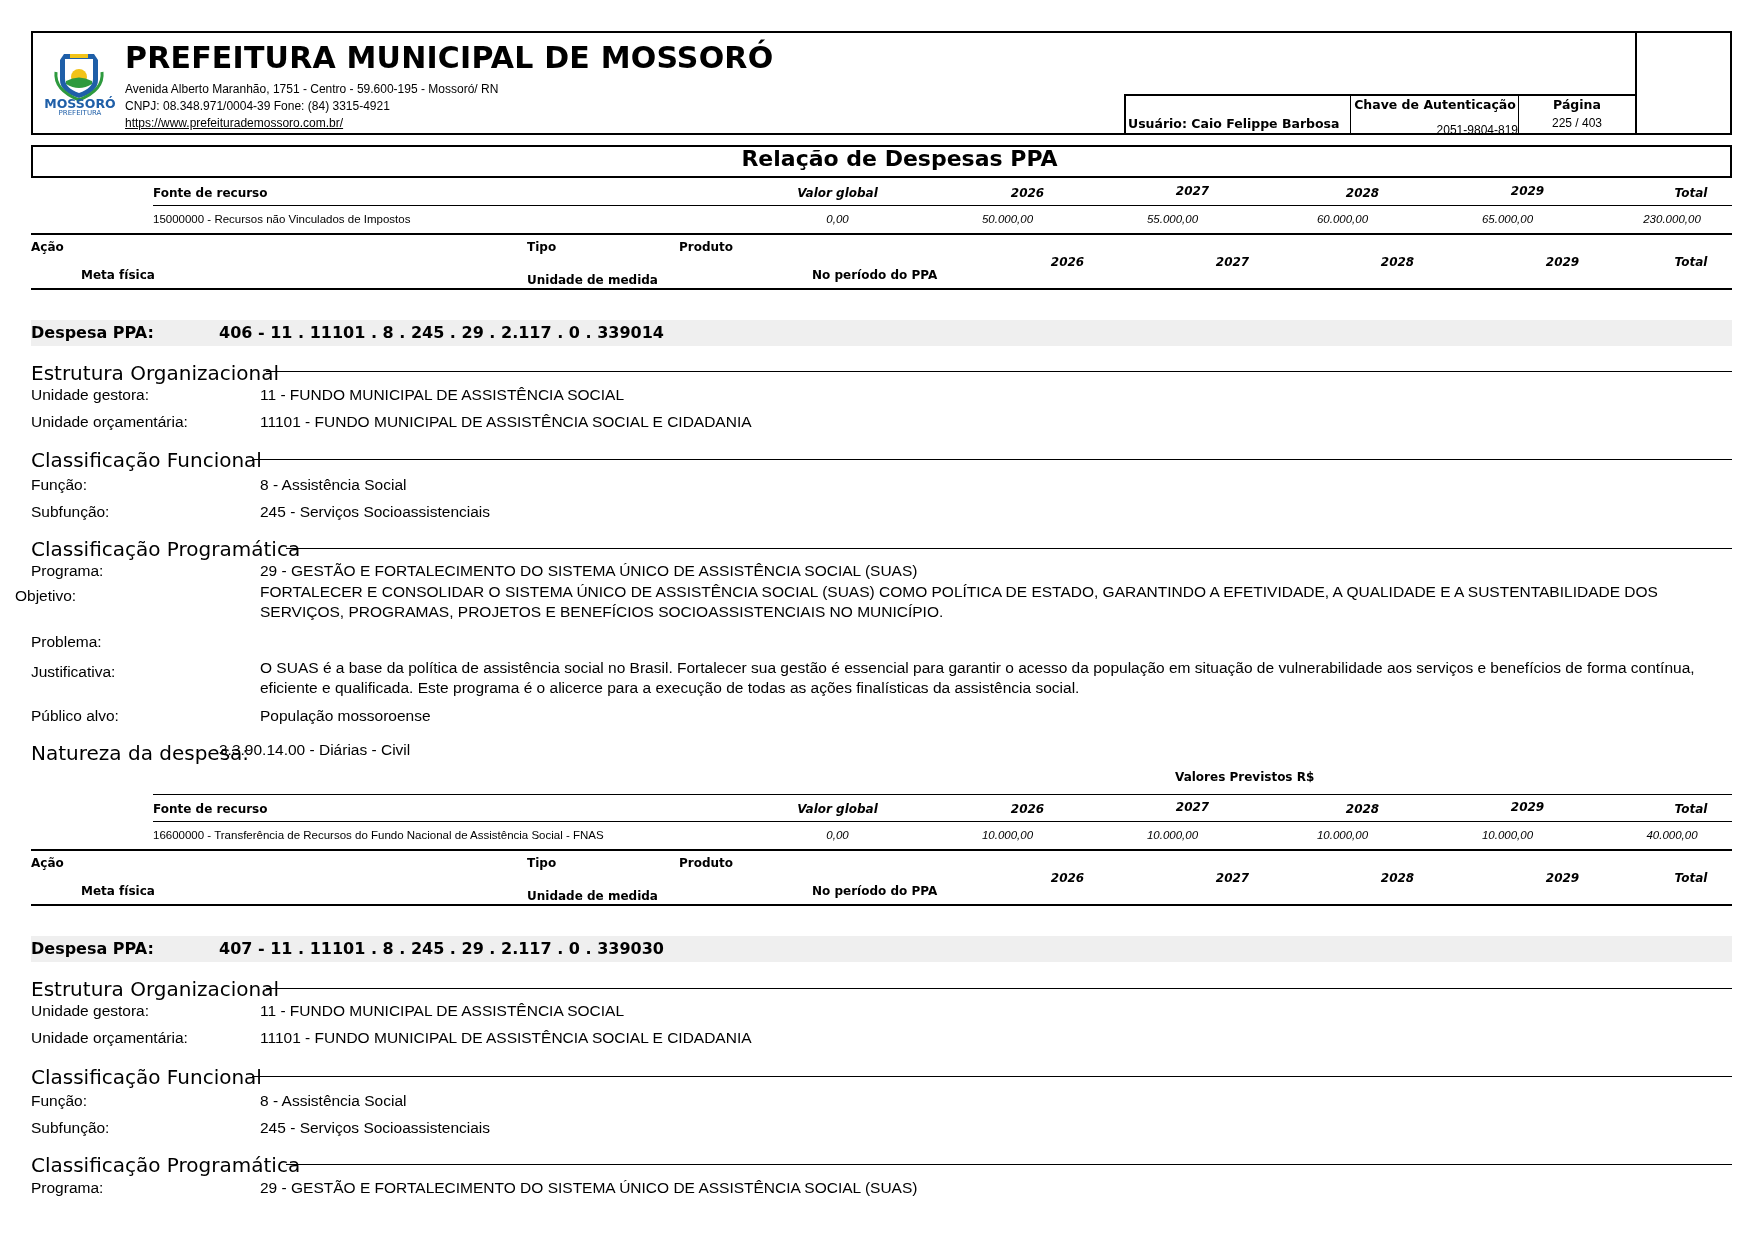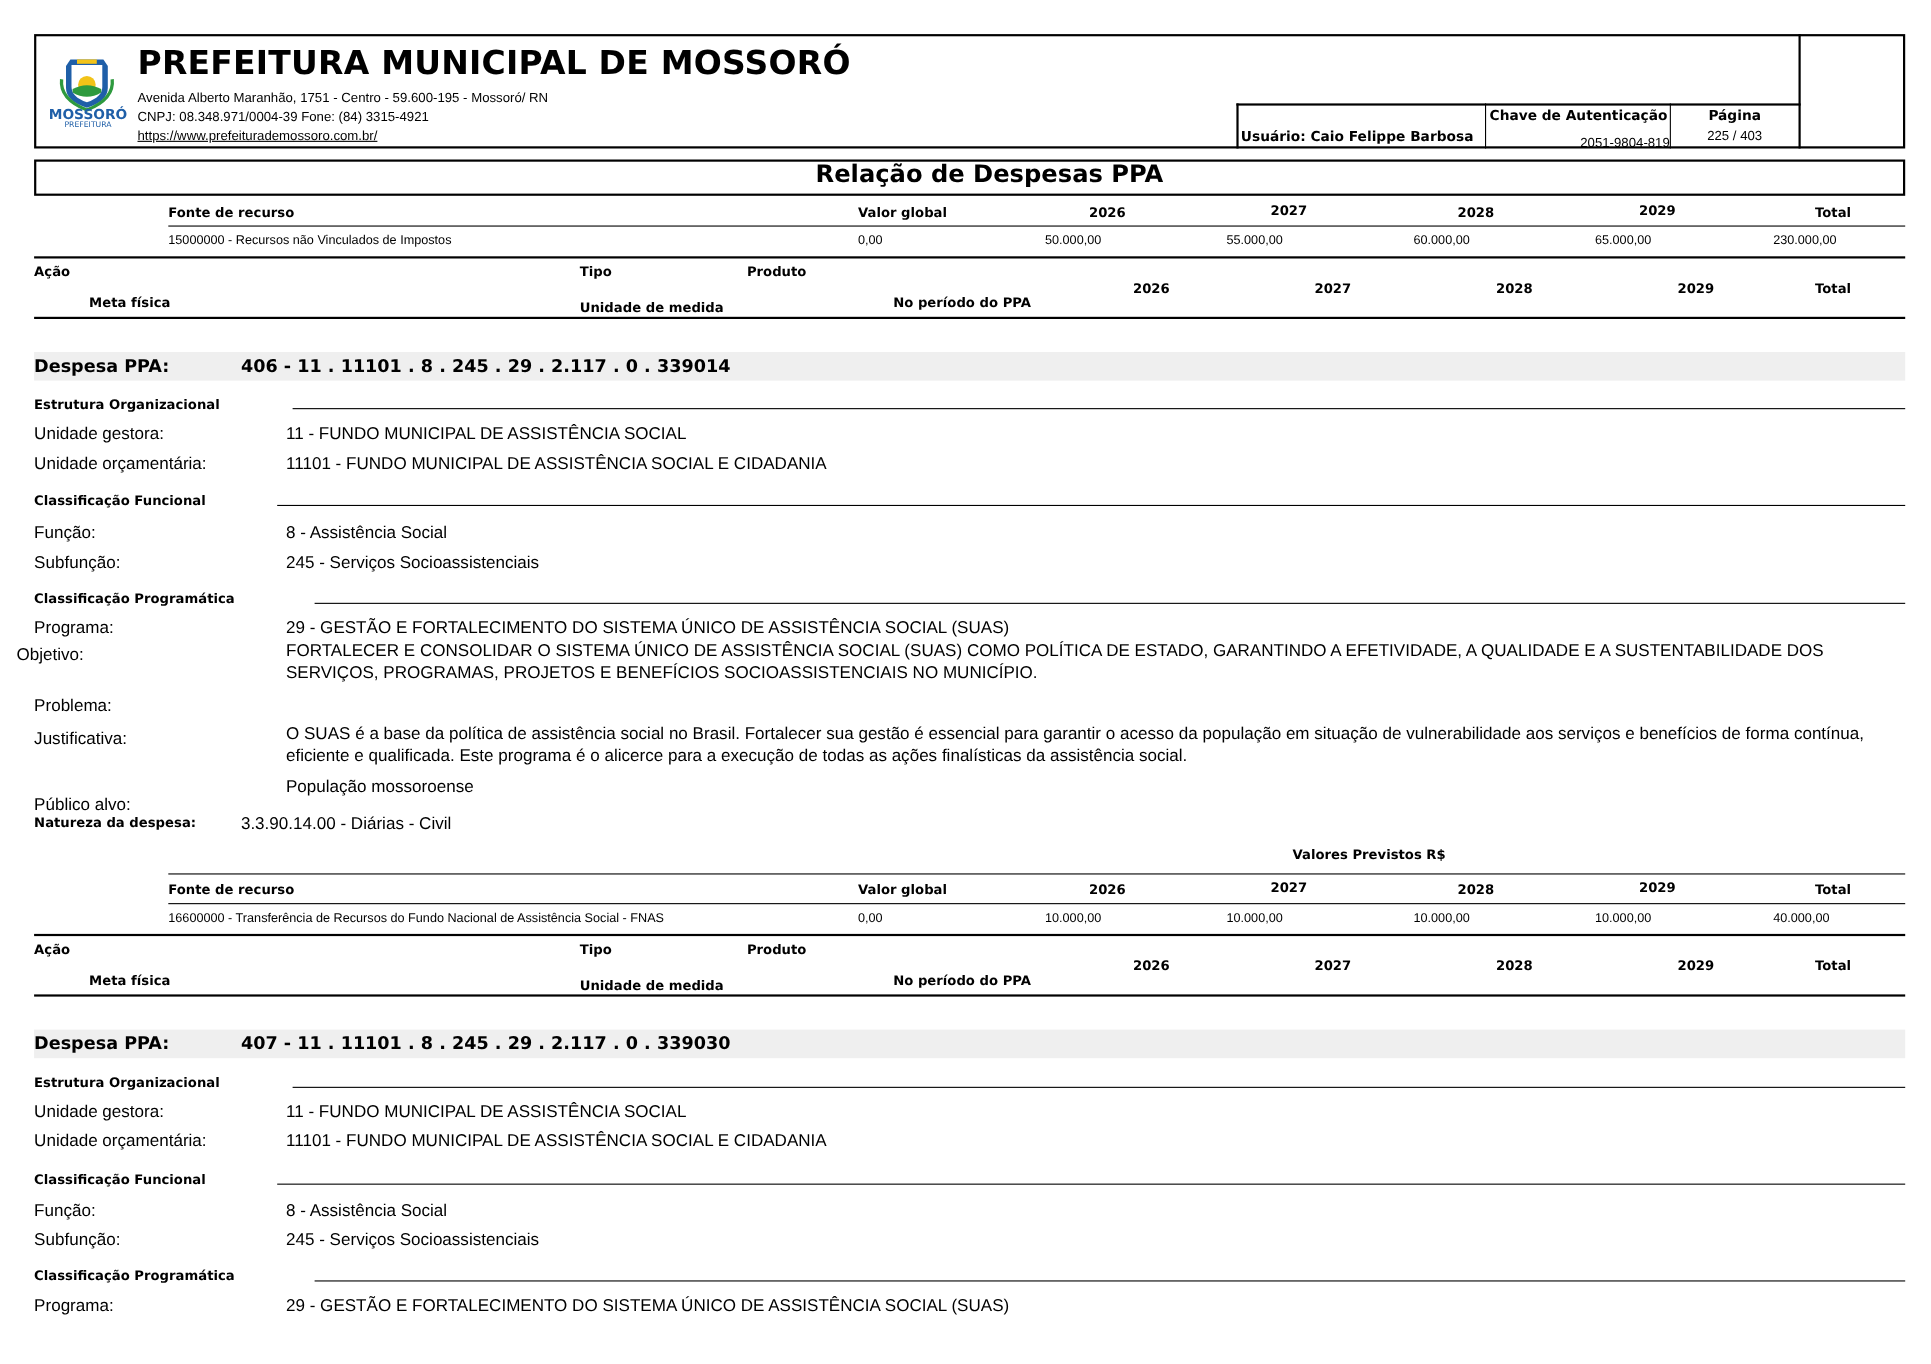--- a/index.html
+++ b/index.html
@@ -15,26 +15,26 @@
   .title-main { left: 125px; top: 40px; font-size: 30px; font-weight: bold; letter-spacing: 0.2px; white-space: nowrap; }
   .addr { left: 125px; font-size: 12px; white-space: nowrap; }
   .url { text-decoration: underline; }
   .meta-label { font-size: 12.5px; font-weight: bold; white-space: nowrap; text-align: center; }
   .meta-val { font-size: 12px; white-space: nowrap; text-align: center; }
   .logo { left: 42px; top: 50px; width: 74px; height: 66px; }
   .report-title-box { left: 31px; top: 145px; width: 1701px; height: 33px; border: 2px solid #000; box-sizing: border-box; }
   .report-title { left: 31px; top: 146px; width: 1737px; text-align: center; font-size: 22px; font-weight: bold; }
   .th { font-size: 12px; font-weight: bold; white-space: nowrap; }
   .td { font-size: 11.5px; white-space: nowrap; }
-  .r { text-align: left; }
+  .r { text-align: center; font-style: italic; }
   .line { background: #000; height: 1px; }
   .line2 { background: #000; height: 2px; }
   .despesa-bar { left: 31px; width: 1701px; height: 26px; background: #efefef; }
   .despesa-label { font-size: 16px; font-weight: bold; white-space: nowrap; }
-  .sec-title { font-size: 12px; font-weight: bold; white-space: nowrap; }
+  .sec-title { font-size: 20px; font-weight: normal; white-space: nowrap; }
   .sec-rule { height: 1px; background: #000; }
   .lbl { font-size: 15.5px; white-space: nowrap; }
   .val { font-size: 15.5px; white-space: nowrap; }
   .val-wrap { font-size: 15.5px; line-height: 20px; }
 </style>
 </head>
 <body>
 
 <div class="abs hdr-box"></div>
 <div class="abs hdr-right-col"></div>
@@ -121,21 +121,21 @@
 <div class="abs sec-title" style="left:31px; top:537px;">Classificação Programática</div>
 <div class="abs sec-rule" style="left:286px; top:548px; width:1446px;"></div>
 <div class="abs lbl cond" style="left:31px; top:562px;">Programa:</div>
 <div class="abs val cond" style="left:260px; top:562px;">29 - GESTÃO E FORTALECIMENTO DO SISTEMA ÚNICO DE ASSISTÊNCIA SOCIAL (SUAS)</div>
 <div class="abs lbl cond" style="left:15px; top:587px;">Objetivo:</div>
 <div class="abs val-wrap cond" style="left:260px; top:582px; width:1472px;">FORTALECER E CONSOLIDAR O SISTEMA ÚNICO DE ASSISTÊNCIA SOCIAL (SUAS) COMO POLÍTICA DE ESTADO, GARANTINDO A EFETIVIDADE, A QUALIDADE E A SUSTENTABILIDADE DOS SERVIÇOS, PROGRAMAS, PROJETOS E BENEFÍCIOS SOCIOASSISTENCIAIS NO MUNICÍPIO.</div>
 <div class="abs lbl cond" style="left:31px; top:633px;">Problema:</div>
 <div class="abs val cond" style="left:260px; top:633px;"></div>
 <div class="abs lbl cond" style="left:31px; top:663px;">Justificativa:</div>
 <div class="abs val-wrap cond" style="left:260px; top:658px; width:1472px;">O SUAS é a base da política de assistência social no Brasil. Fortalecer sua gestão é essencial para garantir o acesso da população em situação de vulnerabilidade aos serviços e benefícios de forma contínua, eficiente e qualificada. Este programa é o alicerce para a execução de todas as ações finalísticas da assistência social.</div>
-<div class="abs lbl cond" style="left:31px; top:723px;">Público alvo:</div>
+<div class="abs lbl cond" style="left:31px; top:707px;">Público alvo:</div>
 <div class="abs val cond" style="left:260px; top:707px;">População mossoroense</div>
 
 <div class="abs sec-title" style="left:31px; top:741px;">Natureza da despesa:</div>
 <div class="abs val cond" style="left:219px; top:741px;">3.3.90.14.00 - Diárias - Civil</div>
 
 <div class="abs th" style="left:1175px; top:770px;">Valores Previstos R$</div>
 <div class="abs line" style="left:153px; top:794px; width:1579px;"></div>
 
 <div class="abs th" style="left:153px; top:802px;">Fonte de recurso</div>
 <div class="abs th r" style="left:780px; width:115px; top:802px;">Valor global</div>

